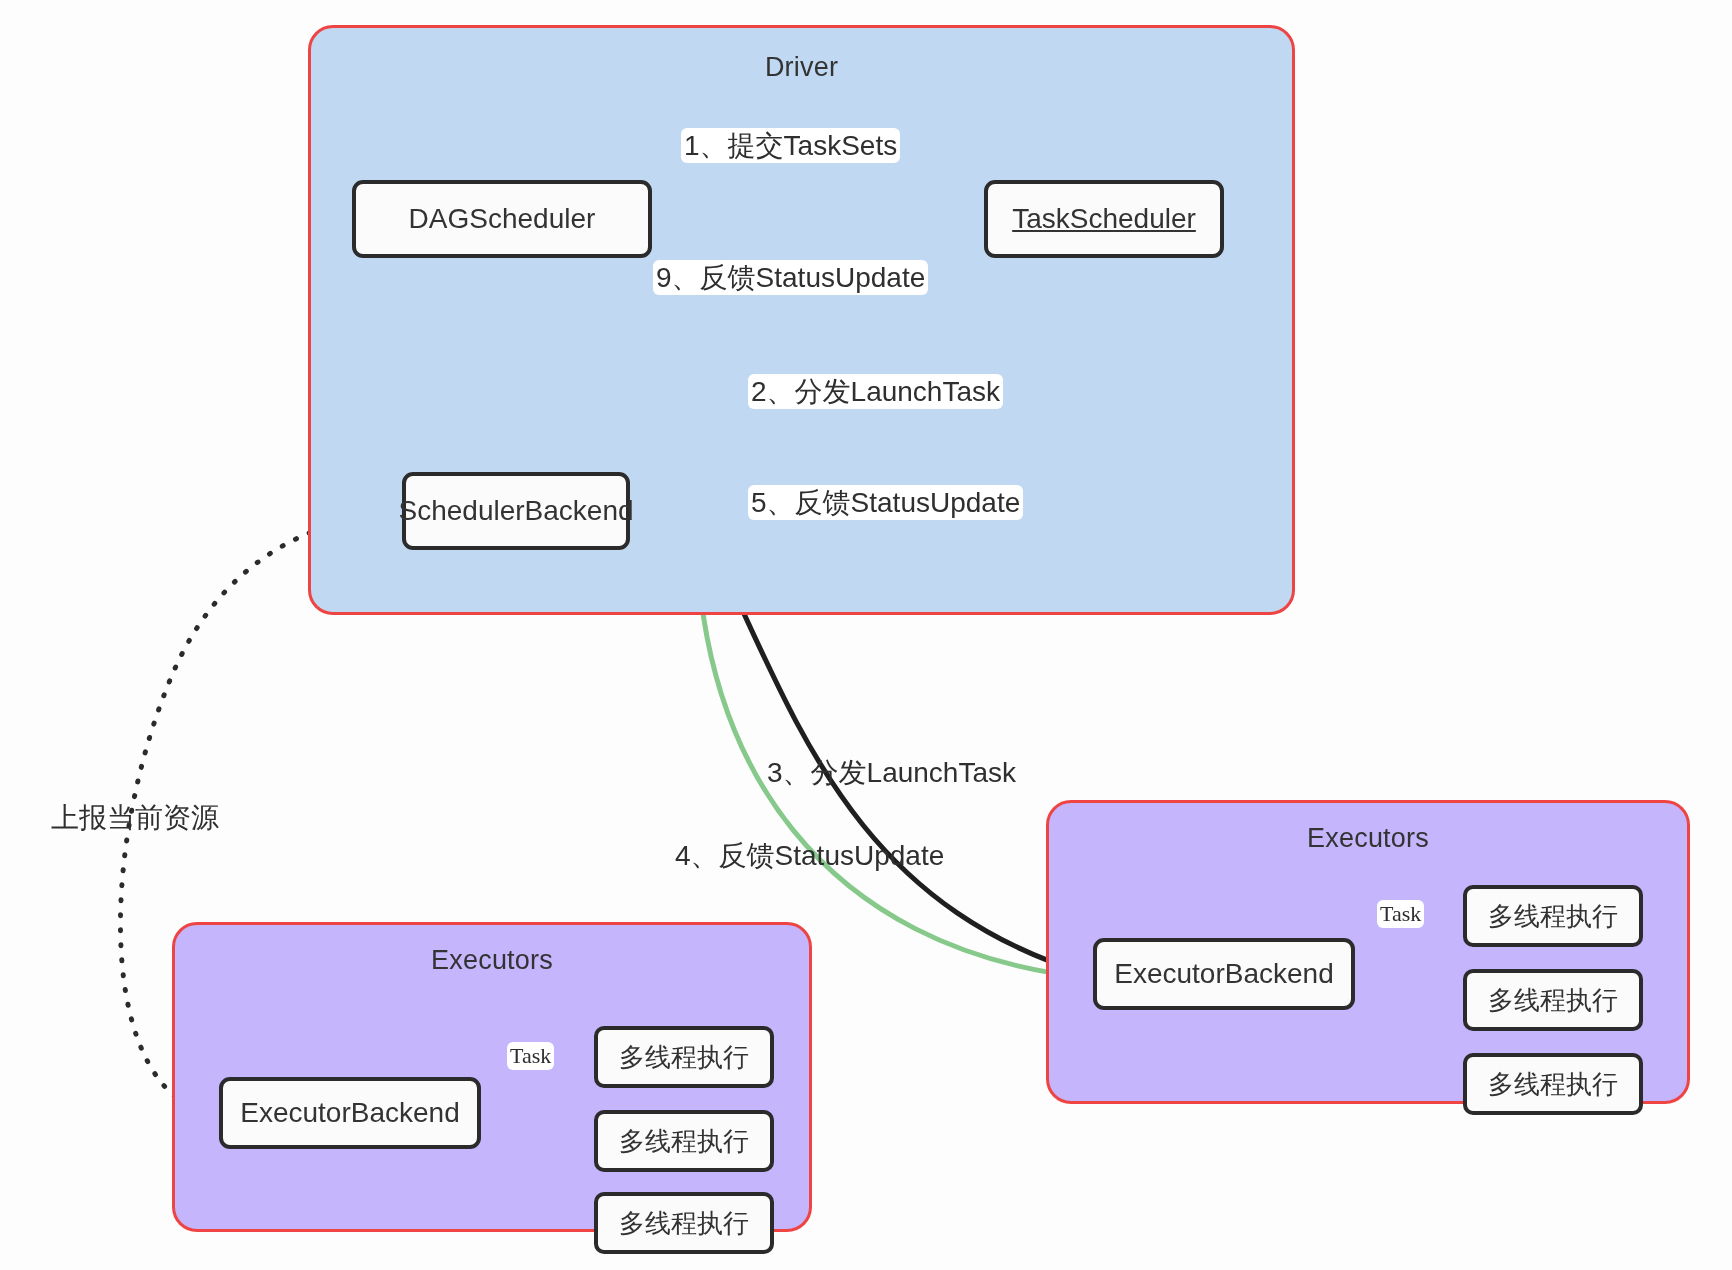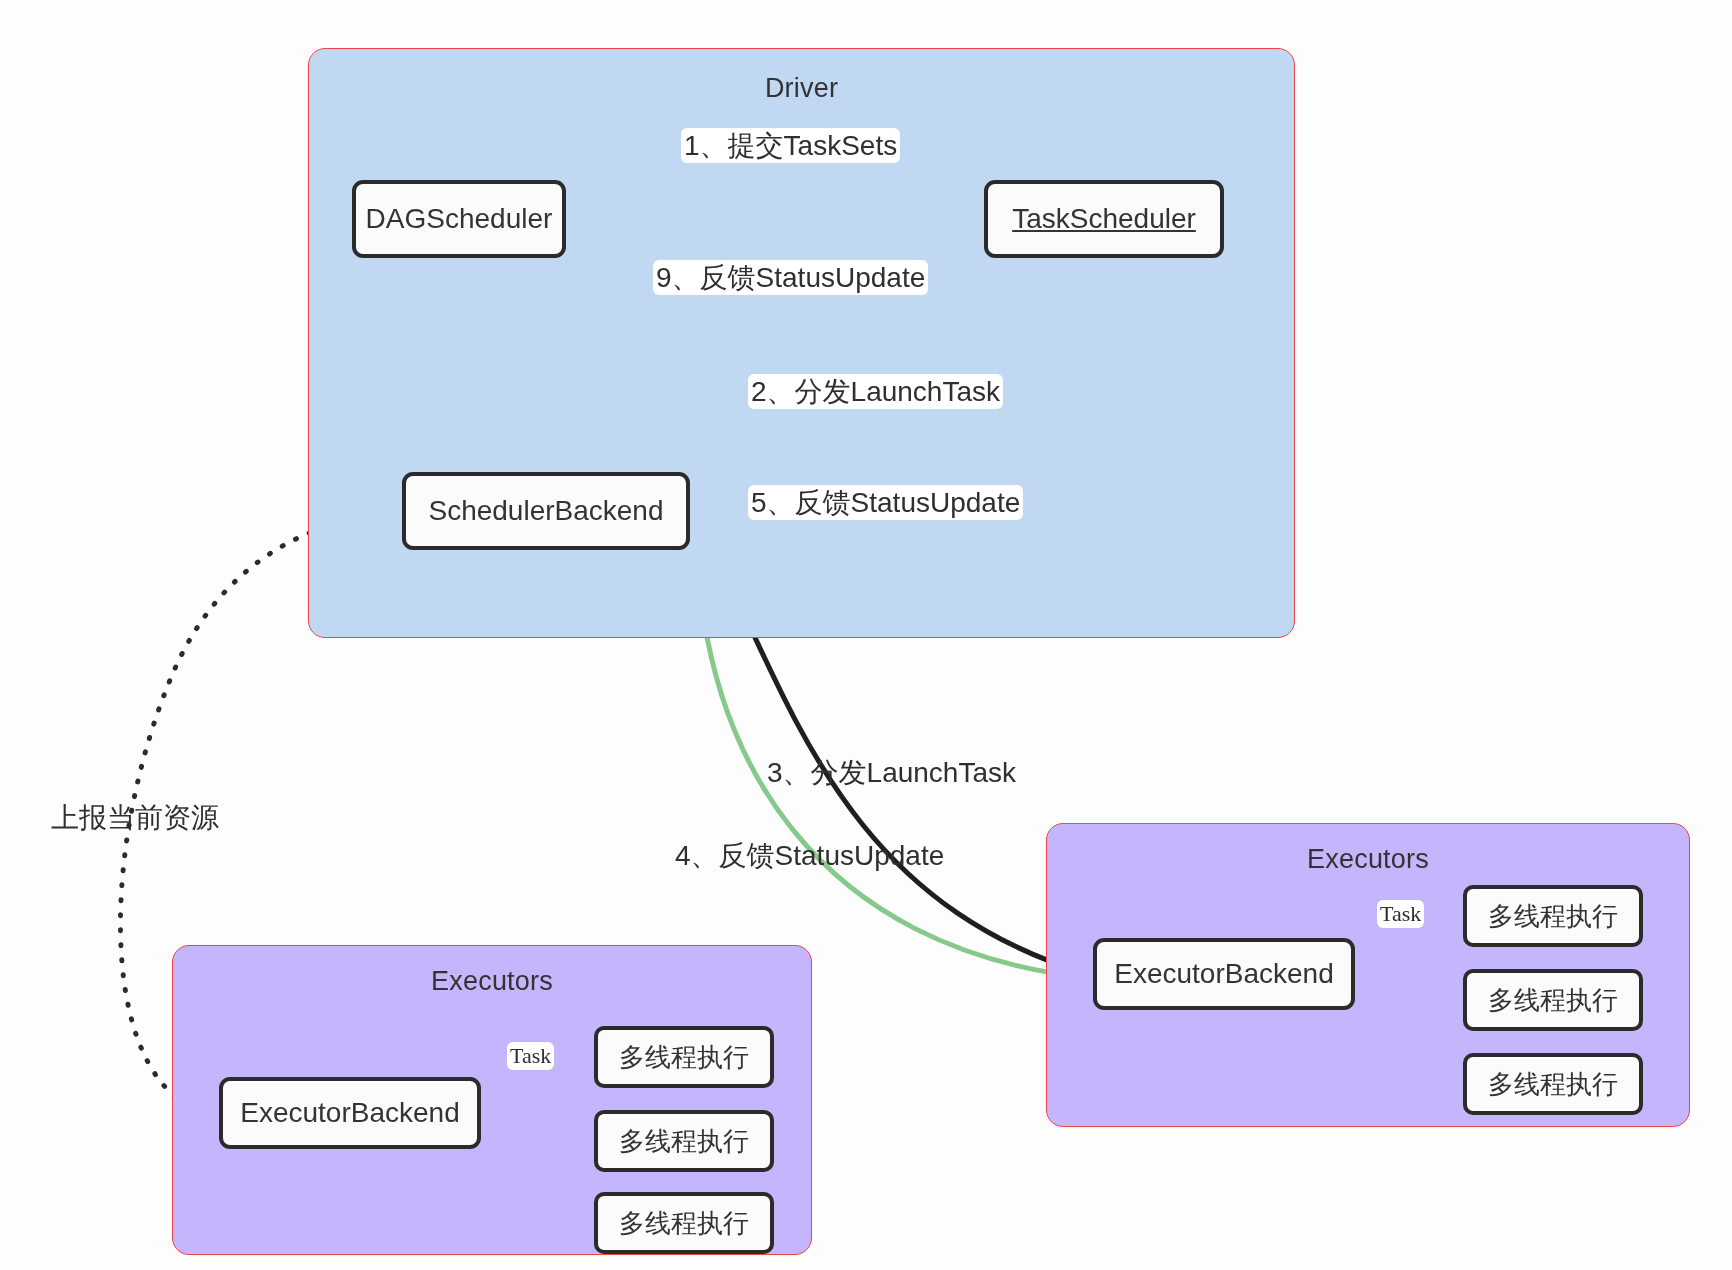--- a/index.html
+++ b/index.html
@@ -21,24 +21,23 @@
     position: absolute;
     left: 0;
     top: 0;
     width: 1732px;
     height: 1270px;
     pointer-events: none;
   }
   
   .group {
     position: absolute;
-    border: 1px solid #ef4444;
-    border-radius: 17px;
+    border: 3px solid #ef4444;
+    border-radius: 25px;
     box-sizing: border-box;
-    margin-top: 23px;
   }
   .group.driver {
     background: #c0d8f2;
   }
   .group.executors {
     background: #c4b5fd;
   }
   .group-title {
     position: absolute;
     left: 0;
@@ -129,25 +128,25 @@
 
     <path d="M 480,1103 C 516,1098 524,1037 578,1020" fill="none" stroke="#1f1f1f" stroke-width="6" marker-end="url(#arrow-black-sm)"></path>
     <path d="M 480,1113 L 578,1113" fill="none" stroke="#1f1f1f" stroke-width="6" marker-end="url(#arrow-black-sm)"></path>
     <path d="M 480,1123 C 516,1130 524,1172 578,1192" fill="none" stroke="#1f1f1f" stroke-width="6" marker-end="url(#arrow-black-sm)"></path>
   </svg>
 
   <div class="group driver" style="left:308px; top:25px; width:987px; height:590px;">
     <div class="group-title" style="top:24px;">Driver</div>
   </div>
 
-  <div class="node" style="left:352px; top:180px; width:214px; height:78px;">DAGScheduler</div>
+  <div class="node" style="left:352px; top:180px; width:300px; height:78px;">DAGScheduler</div>
 
   <div class="node" style="left:984px; top:180px; width:240px; height:78px;text-decoration:underline;">TaskScheduler</div>
 
-  <div class="node" style="left:402px; top:472px; width:288px; height:78px;">SchedulerBackend</div>
+  <div class="node" style="left:402px; top:472px; width:228px; height:78px;">SchedulerBackend</div>
 
   <div class="group executors" style="left:1046px; top:800px; width:644px; height:304px;">
     <div class="group-title" style="top:20px;">Executors</div>
   </div>
 
   <div class="node" style="left:1093px; top:938px; width:262px; height:72px;">ExecutorBackend</div>
 
   <div class="node small" style="left:1463px; top:856px; width:180px; height:62px;">多线程执行</div>
   <div class="node small" style="left:1463px; top:940px; width:180px; height:62px;">多线程执行</div>
   <div class="node small" style="left:1463px; top:1024px; width:180px; height:62px;">多线程执行</div>

